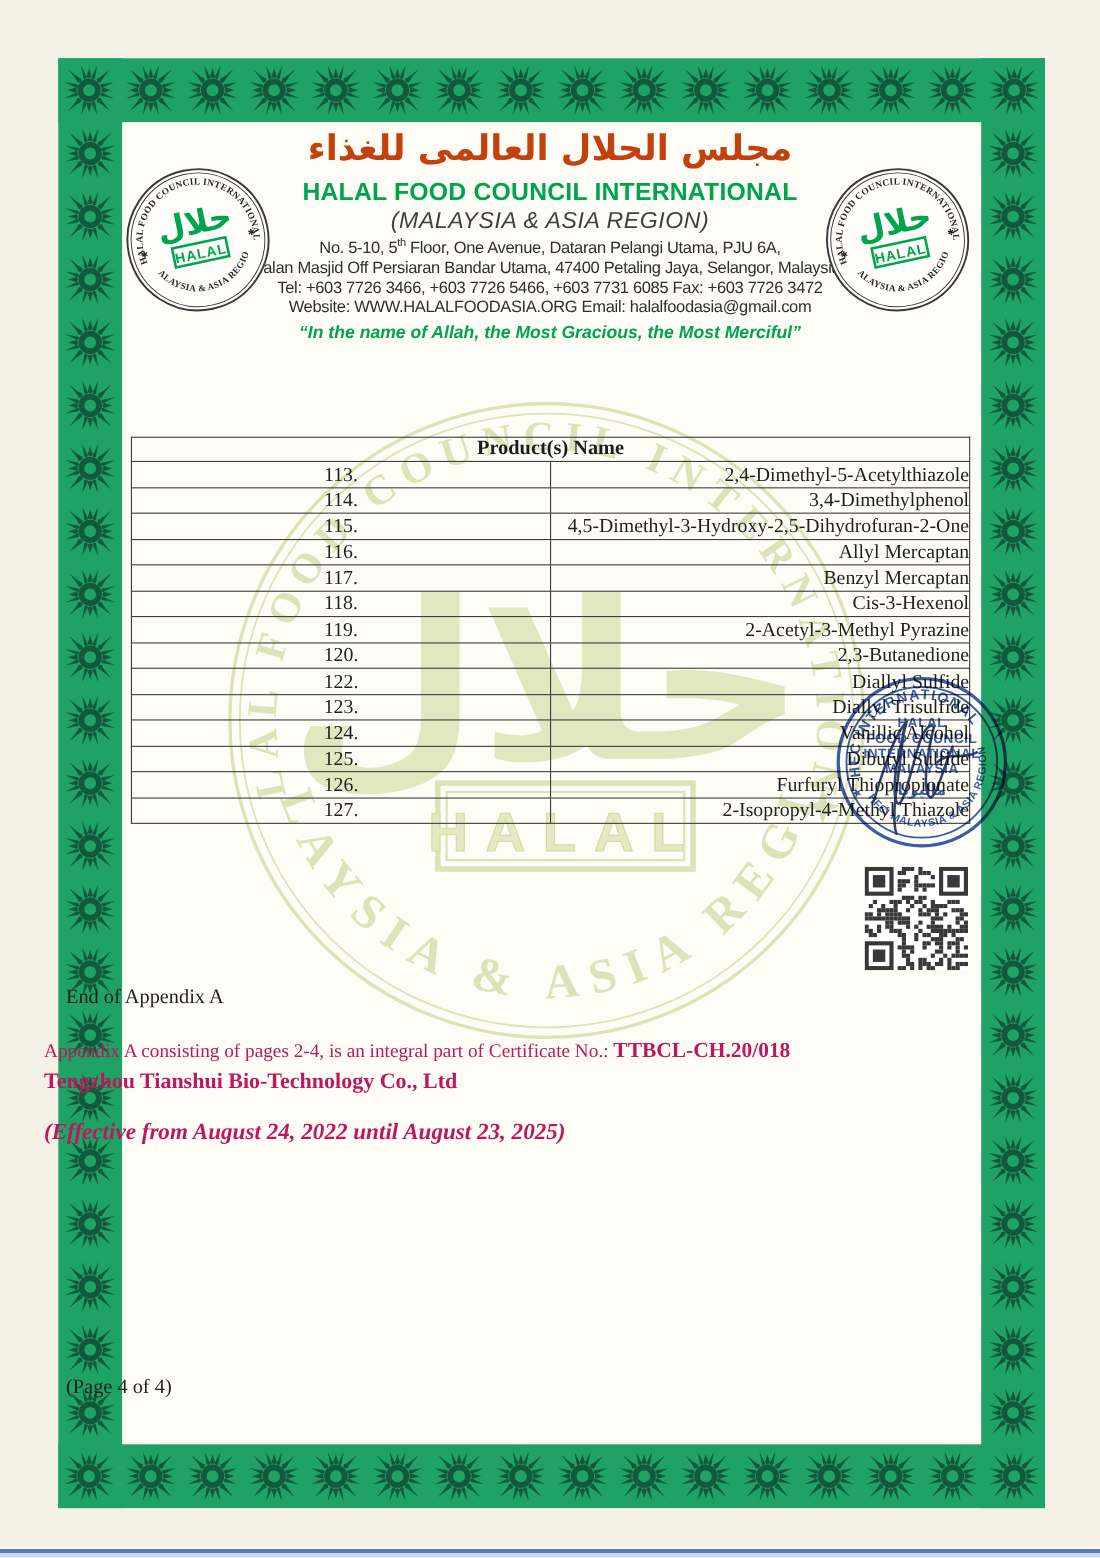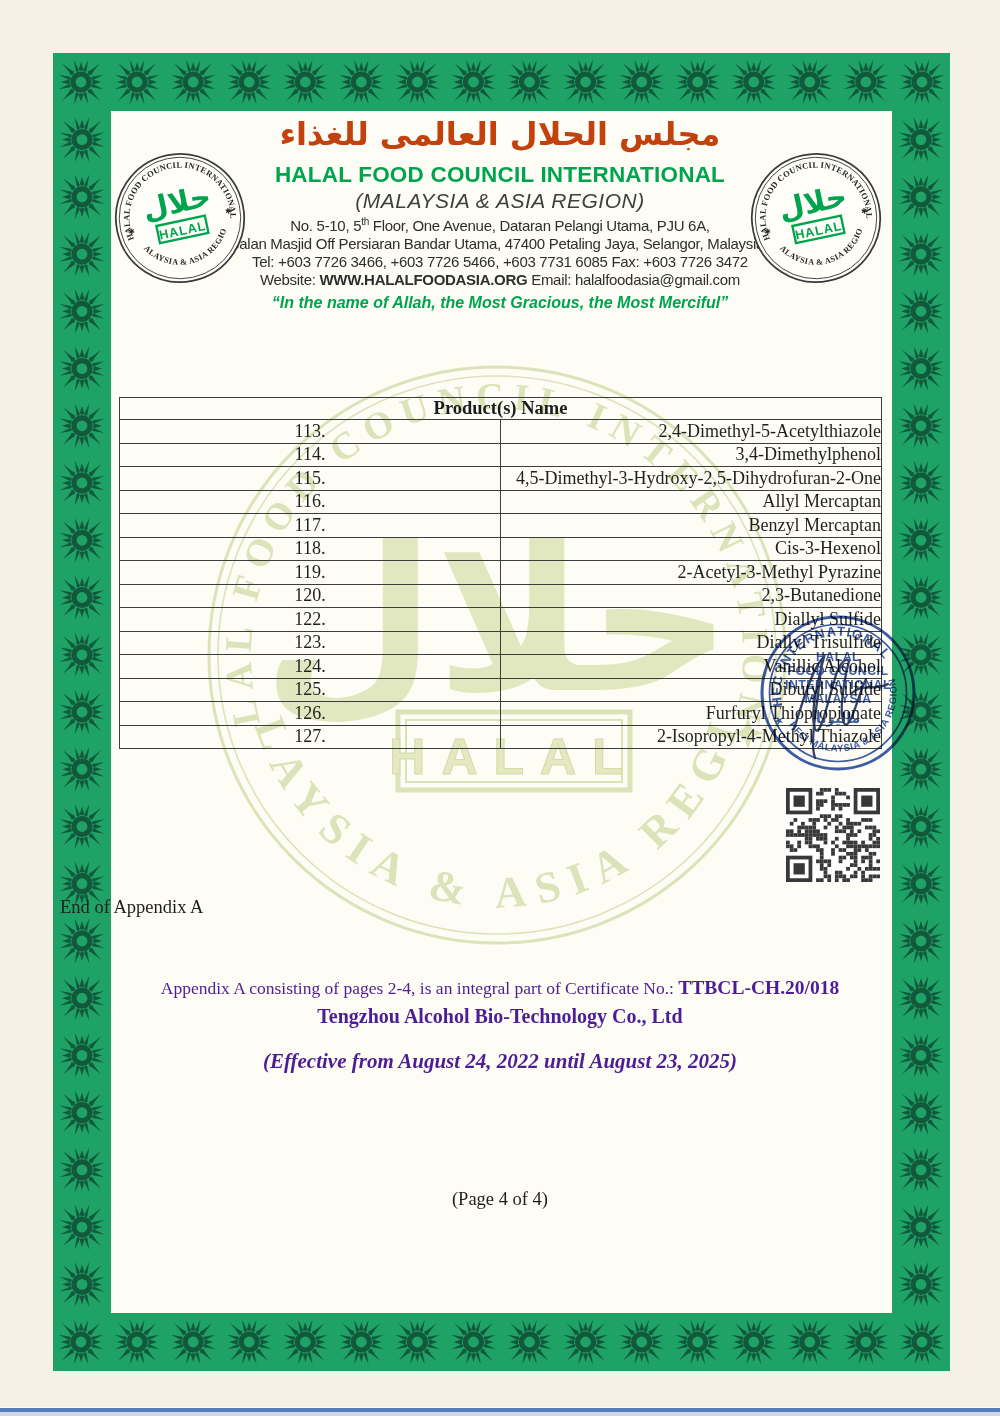--- a/index.html
+++ b/index.html
@@ -9,40 +9,40 @@
   #border-svg{position:absolute;left:0;top:0;z-index:1;}
   #watermark{position:absolute;left:180px;top:328px;width:640px;height:680px;z-index:2;opacity:.85;}
   .header{position:absolute;left:110px;top:112px;width:780px;text-align:center;z-index:3;
           font-family:"Liberation Sans",sans-serif;}
   .arabic-title{font-family:"DejaVu Sans",sans-serif;font-size:32px;font-weight:bold;color:#c2410c;
           line-height:44px;letter-spacing:1px;}
   .org-name{font-size:22.5px;font-weight:bold;color:#00a44f;line-height:27px;margin-top:5px;letter-spacing:.2px;}
   .region{font-size:21px;font-style:italic;color:#3f3f3f;line-height:25px;letter-spacing:.5px;}
   .addr{font-size:15px;color:#2e2e2e;line-height:18px;letter-spacing:-.3px;}
   .addr sup{font-size:10px;}
-  .addr b{font-weight:bold;}
+  .addr b{font-weight:normal;}
   .quote{font-size:16px;font-style:italic;font-weight:bold;color:#00a44f;line-height:21px;margin-top:3px;}
   .logo{position:absolute;top:150px;width:136px;height:136px;z-index:3;}
   #logo-left{left:112px;} #logo-right{left:748px;}
   .products{position:absolute;left:119px;top:397px;z-index:3;}
   table{border-collapse:collapse;width:763px;table-layout:fixed;background:transparent;}
   table,th,td{border:1.5px solid #3d3d3d;}
   th{height:21px;font-size:18.5px;font-weight:bold;color:#1c1c1c;padding:0;}
   td{height:22.5px;padding:0;font-size:18px;color:#1f1f1f;text-align:right;}
   td.no{width:52px;text-align:center;}
   td.name{padding-left:10px;}
   #stamp{position:absolute;left:752px;top:601px;width:176px;height:186px;z-index:6;opacity:.92;mix-blend-mode:multiply;}
   #qr-svg{position:absolute;left:786px;top:788px;z-index:5;}
   .end-text{position:absolute;left:60px;top:897px;width:880px;text-align:left;font-size:18.5px;color:#1e1e1e;z-index:3;}
-  .footer{position:absolute;left:40px;top:974px;width:920px;text-align:center;z-index:3;color:#4c1d95;}
+  .footer{position:absolute;left:40px;top:942px;width:920px;text-align:left;z-index:3;color:#be185d;}
   .f-appendix{font-size:17.5px;line-height:27px;}
   .f-cert{font-size:19.5px;font-weight:bold;}
   .f-company{font-size:20px;font-weight:bold;line-height:28px;}
   .f-validity{font-size:21px;font-weight:bold;font-style:italic;line-height:28px;margin-top:17px;}
-  .page-label{position:absolute;left:60px;top:1189px;width:880px;text-align:center;font-size:18.5px;color:#1e1e1e;z-index:3;font-family:Liberation Serif, serif;}
+  .page-label{position:absolute;left:60px;top:1251px;width:880px;text-align:left;font-size:18.5px;color:#1e1e1e;z-index:3;font-family:Liberation Serif, serif;}
   .scan-edge{position:absolute;left:0;top:1407px;width:1000px;height:9px;z-index:7;
      background:linear-gradient(#fdfcf5 0 1px,#557dbd 1px 5px,#ccd7ea 5px 9px);}
 </style>
 </head>
 <body>
 
 <div class="page">
   <div class="paper"></div>
 
   <svg id="border-svg" width="1000" height="1416">
@@ -1965,20 +1965,20 @@
       <rect x="75.19999999999999" y="7.52" width="11.28" height="11.28" fill="#383838"></rect>
       <rect x="0" y="67.67999999999999" width="26.32" height="26.32" fill="#383838"></rect>
       <rect x="3.76" y="71.44" width="18.799999999999997" height="18.799999999999997" fill="#fff"></rect>
       <rect x="7.52" y="75.19999999999999" width="11.28" height="11.28" fill="#383838"></rect>
     </svg>
 
   <div class="end-text">End of Appendix A</div>
 
   <div class="footer">
     <div class="f-appendix"><span>Appendix A consisting of pages 2-4, is an integral part of Certificate No.: </span><span class="f-cert">TTBCL-CH.20/018</span></div>
-    <div class="f-company">Tengzhou Alcohol Bio-Technology Co., Ltd</div>
+    <div class="f-company">Tengzhou Tianshui Bio-Technology Co., Ltd</div>
     <div class="f-validity">(Effective from August 24, 2022 until August 23, 2025)</div>
   </div>
 
   <div class="page-label">(Page 4 of 4)</div>
 
   <div class="scan-edge"></div>
 </div>
 
 </body></html>

